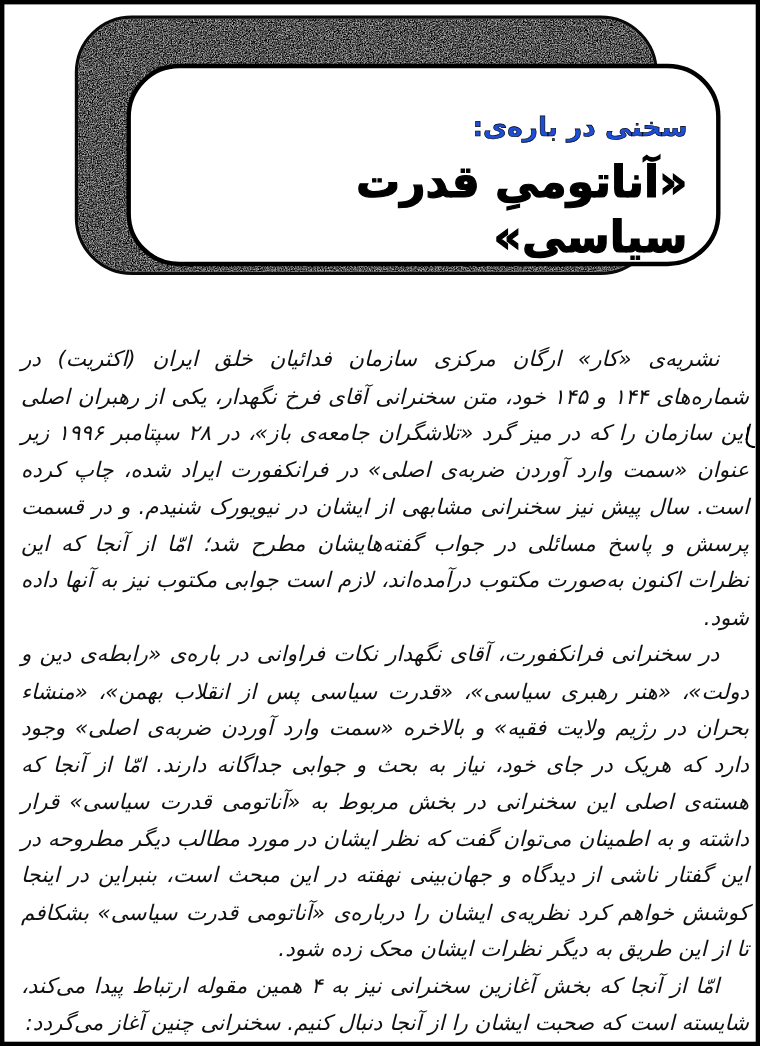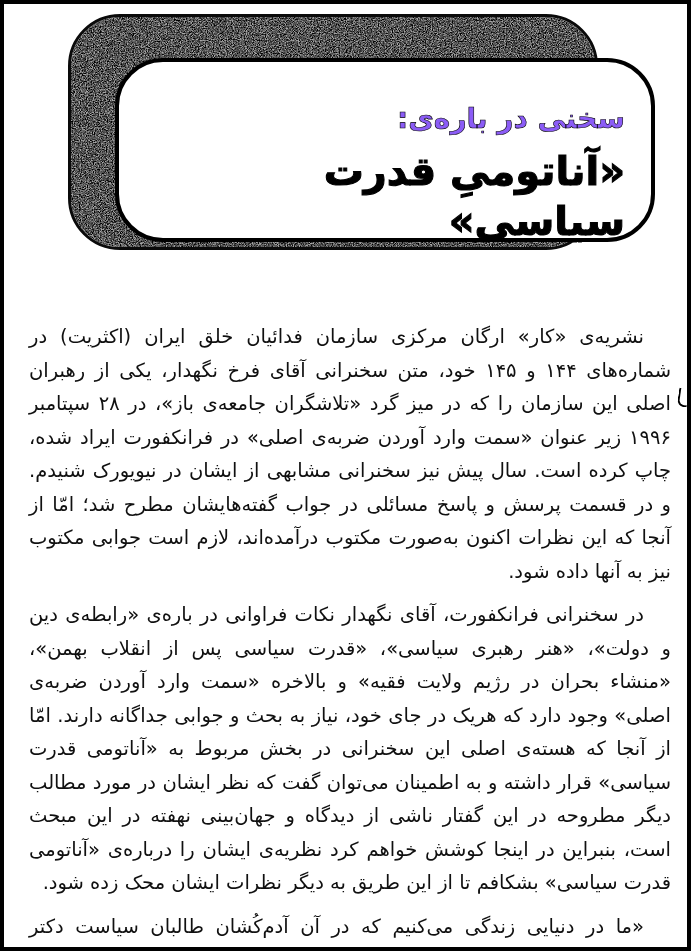--- a/index.html
+++ b/index.html
@@ -39,23 +39,23 @@
     height: 184px;
     box-sizing: border-box;
     border: 4px solid #000;
     border-radius: 48px;
     background: #fff;
     direction: rtl;
     text-align: right;
     padding: 40px 26px 0 26px;
   }
   .kicker {
-    font-size: 28px;
+    font-size: 24px;
     font-weight: bold;
-    color: #8b5cf6;
+    color: #1d4ed8;
     letter-spacing: 0;
     -webkit-text-stroke: 0.6px #000;
     line-height: 1.2;
   }
   .headline {
     margin-top: 10px;
     font-size: 40px;
     font-weight: bold;
     color: #000;
     -webkit-text-stroke: 1.1px #000;
@@ -68,22 +68,23 @@
     right: 6px;
     left: 15px;
     direction: rtl;
     text-align: justify;
     text-align-last: right;
     font-size: 19.5px;
     line-height: 33.5px;
     color: #101010;
   }
   .text-body p {
-    margin: 10px;
+    margin: 0;
     text-indent: 27px;
+    font-style: italic;
   }
   
   .stray-mark {
     position: absolute;
     right: -1px;
     top: 384px;
     width: 8px;
     height: 17px;
     border-left: 2.5px solid #000;
     border-bottom: 2px solid #000;
@@ -110,18 +111,19 @@
   </div>
 
   <div class="panel-front">
     <div class="kicker">سخنی در باره‌ی:</div>
     <div class="headline">«آناتومیِ قدرت سیاسی»</div>
   </div>
 
   <div class="text-body">
     <p>نشریه‌ی «کار» ارگان مرکزی سازمان فدائیان خلق ایران (اکثریت) در شماره‌های ۱۴۴ و ۱۴۵ خود، متن سخنرانی آقای فرخ نگهدار، یکی از رهبران اصلی این سازمان را که در میز گرد «تلاشگران جامعه‌ی باز»، در ۲۸ سپتامبر ۱۹۹۶ زیر عنوان «سمت وارد آوردن ضربه‌ی اصلی» در فرانکفورت ایراد شده، چاپ کرده است. سال پیش نیز سخنرانی مشابهی از ایشان در نیویورک شنیدم. و در قسمت پرسش و پاسخ مسائلی در جواب گفته‌هایشان مطرح شد؛ امّا از آنجا که این نظرات اکنون به‌صورت مکتوب درآمده‌اند، لازم است جوابی مکتوب نیز به آنها داده شود.</p>
     <p>در سخنرانی فرانکفورت، آقای نگهدار نکات فراوانی در باره‌ی «رابطه‌ی دین و دولت»، «هنر رهبری سیاسی»، «قدرت سیاسی پس از انقلاب بهمن»، «منشاء بحران در رژیم ولایت فقیه» و بالاخره «سمت وارد آوردن ضربه‌ی اصلی» وجود دارد که هریک در جای خود، نیاز به بحث و جوابی جداگانه دارند. امّا از آنجا که هسته‌ی اصلی این سخنرانی در بخش مربوط به «آناتومی قدرت سیاسی» قرار داشته و به اطمینان می‌توان گفت که نظر ایشان در مورد مطالب دیگر مطروحه در این گفتار ناشی از دیدگاه و جهان‌بینی نهفته در این مبحث است، بنبراین در اینجا کوشش خواهم کرد نظریه‌ی ایشان را درباره‌ی «آناتومی قدرت سیاسی» بشکافم تا از این طریق به دیگر نظرات ایشان محک زده شود.</p>
+    <p>امّا از آنجا که بخش آغازین سخنرانی نیز به ۴ همین مقوله ارتباط پیدا می‌کند، شایسته است که صحبت ایشان را از آنجا دنبال کنیم. سخنرانی چنین آغاز می‌گردد:</p>
     <p>«ما در دنیایی زندگی می‌کنیم که در آن آدم‌کُشان طالبان سیاست دکتر نجیب‌الله را همراه با پیکر خون‌آلوده‌اش دیروز در کابل بی‌رحمانه به‌دار آویختند، دنیایی که در آن مشی یلتسین بر مشی گارباچف و راه نتانیاهو بر راه اسحق رابین غلبه کرده است ... دنیایی که در آن، این‌که چه</p>
   </div>
 
   <div class="stray-mark"></div>
 
 </div>
 
 </body></html>

